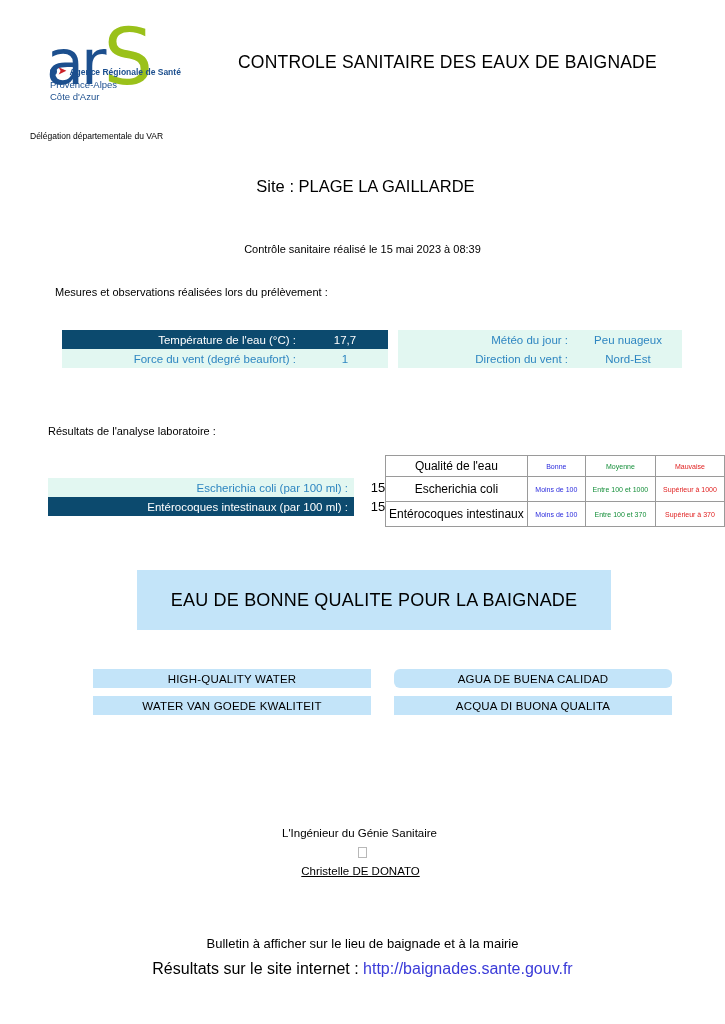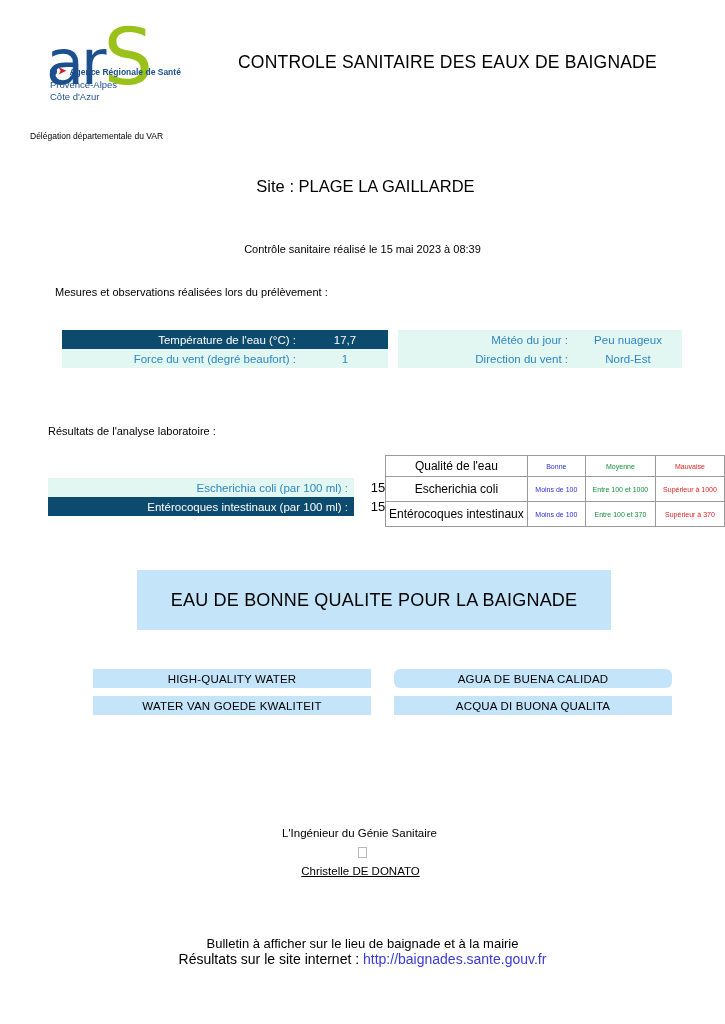--- a/index.html
+++ b/index.html
@@ -262,21 +262,22 @@
     position: absolute;
     left: 0; right: 0;
     top: 936px;
     text-align: center;
   }
   .footer-main {
     font-size: 13px;
     color: #000;
   }
   .footer-sub {
-    font-size: 14px;
+    margin-top: 9px;
+    font-size: 16px;
     color: #000;
   }
   .footer-url {
     color: #3a3ad8;
     text-decoration: none;
   }
 </style>
 </head>
 <body>
 

